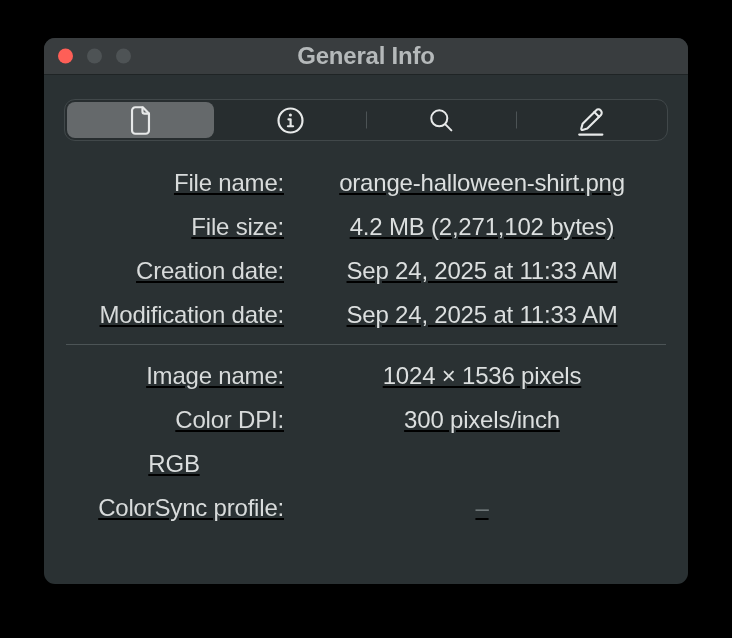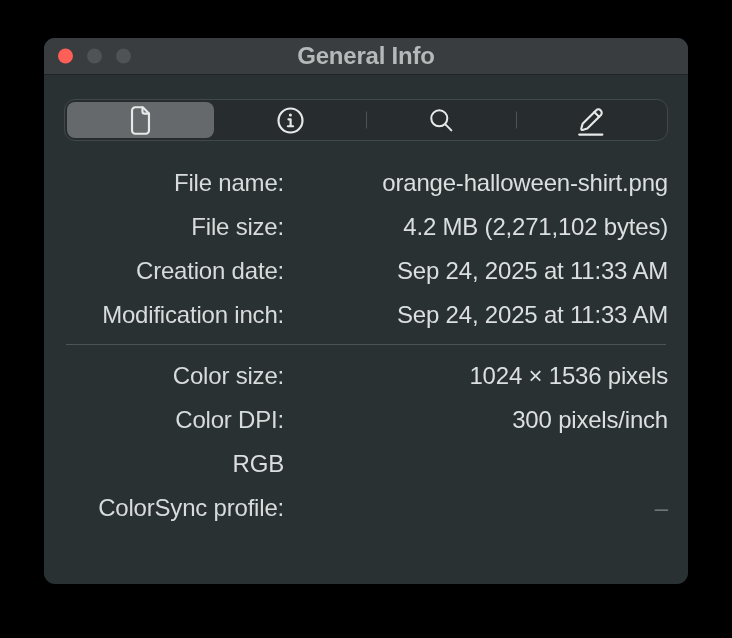--- a/index.html
+++ b/index.html
@@ -43,21 +43,21 @@
   }
   .dot.close { background: #fe5f57; }
   .dot.dim   { background: #4e5355; }
   .title-text {
     font-size: 24px;
     font-weight: 600;
     letter-spacing: -0.2px;
     color: #b5b9ba;
   }
   
-  .content { padding: 24px 20px 0 20px; }
+  .content { padding: 24px 20px 0 20px; text-decoration: underline; }
 
   .segmented {
     position: relative;
     height: 42px;
     border-radius: 11px;
     background: #272d2f;
     border: 1px solid #41484a;
     display: grid;
     grid-template-columns: repeat(4, 1fr);
   }
@@ -96,21 +96,21 @@
     grid-template-columns: 220px 1fr;
     column-gap: 12px;
     height: 44px;
     align-items: center;
     font-size: 24px;
     letter-spacing: -0.2px;
     color: #dcdfdf;
     white-space: nowrap;
   }
   .row .label { text-align: right; color: #d8dbdb; }
-  .row .value { text-align: right; }
+  .row .value { text-align: center; }
   .row .value.muted { color: #6e7678; }
   .divider {
     height: 1px;
     background: #4c5456;
     margin: 7px 2px 9px 2px;
   }
 </style>
 </head>
 <body>
 
@@ -173,30 +173,30 @@
       </div>
       <div class="row">
         <span class="label">File size:</span>
         <span class="value">4.2 MB (2,271,102 bytes)</span>
       </div>
       <div class="row">
         <span class="label">Creation date:</span>
         <span class="value">Sep 24, 2025 at 11:33 AM</span>
       </div>
       <div class="row">
-        <span class="label">Modification inch:</span>
+        <span class="label">Modification date:</span>
         <span class="value">Sep 24, 2025 at 11:33 AM</span>
       </div>
     </div>
 
     <div class="divider"></div>
 
     <div class="rows" style="margin-top:0">
       <div class="row">
-        <span class="label">Color size:</span>
+        <span class="label">Image name:</span>
         <span class="value">1024 × 1536 pixels</span>
       </div>
       <div class="row">
         <span class="label">Color DPI:</span>
         <span class="value">300 pixels/inch</span>
       </div>
       <div class="row">
         <span class="value">RGB</span>
       </div>
       <div class="row">

